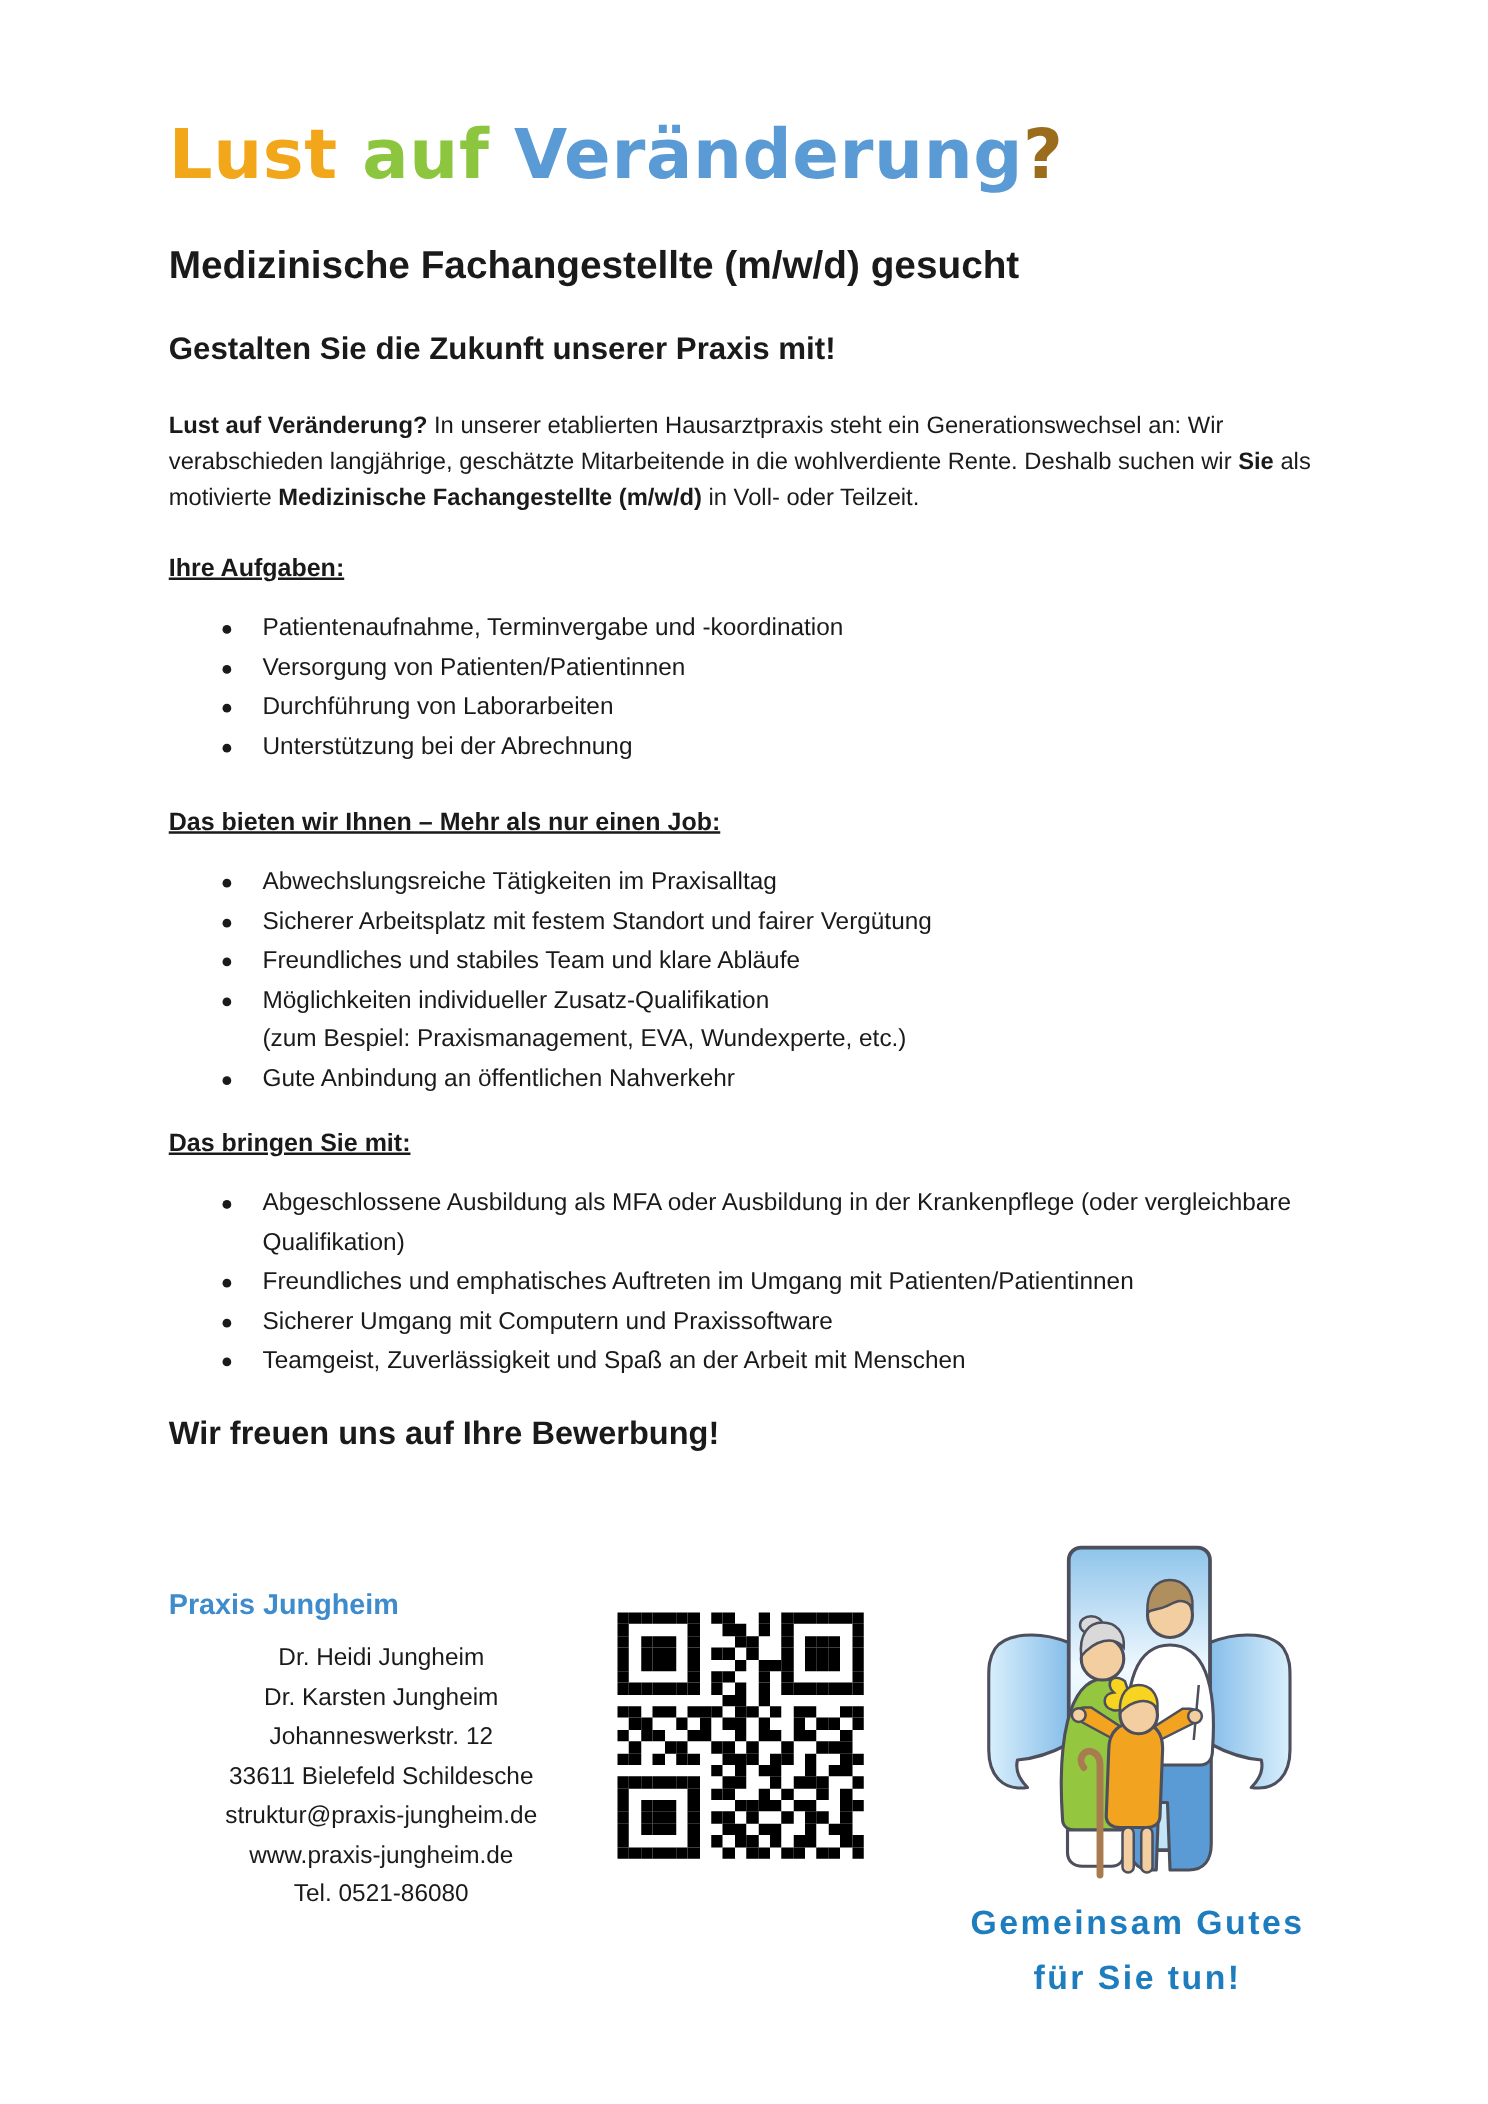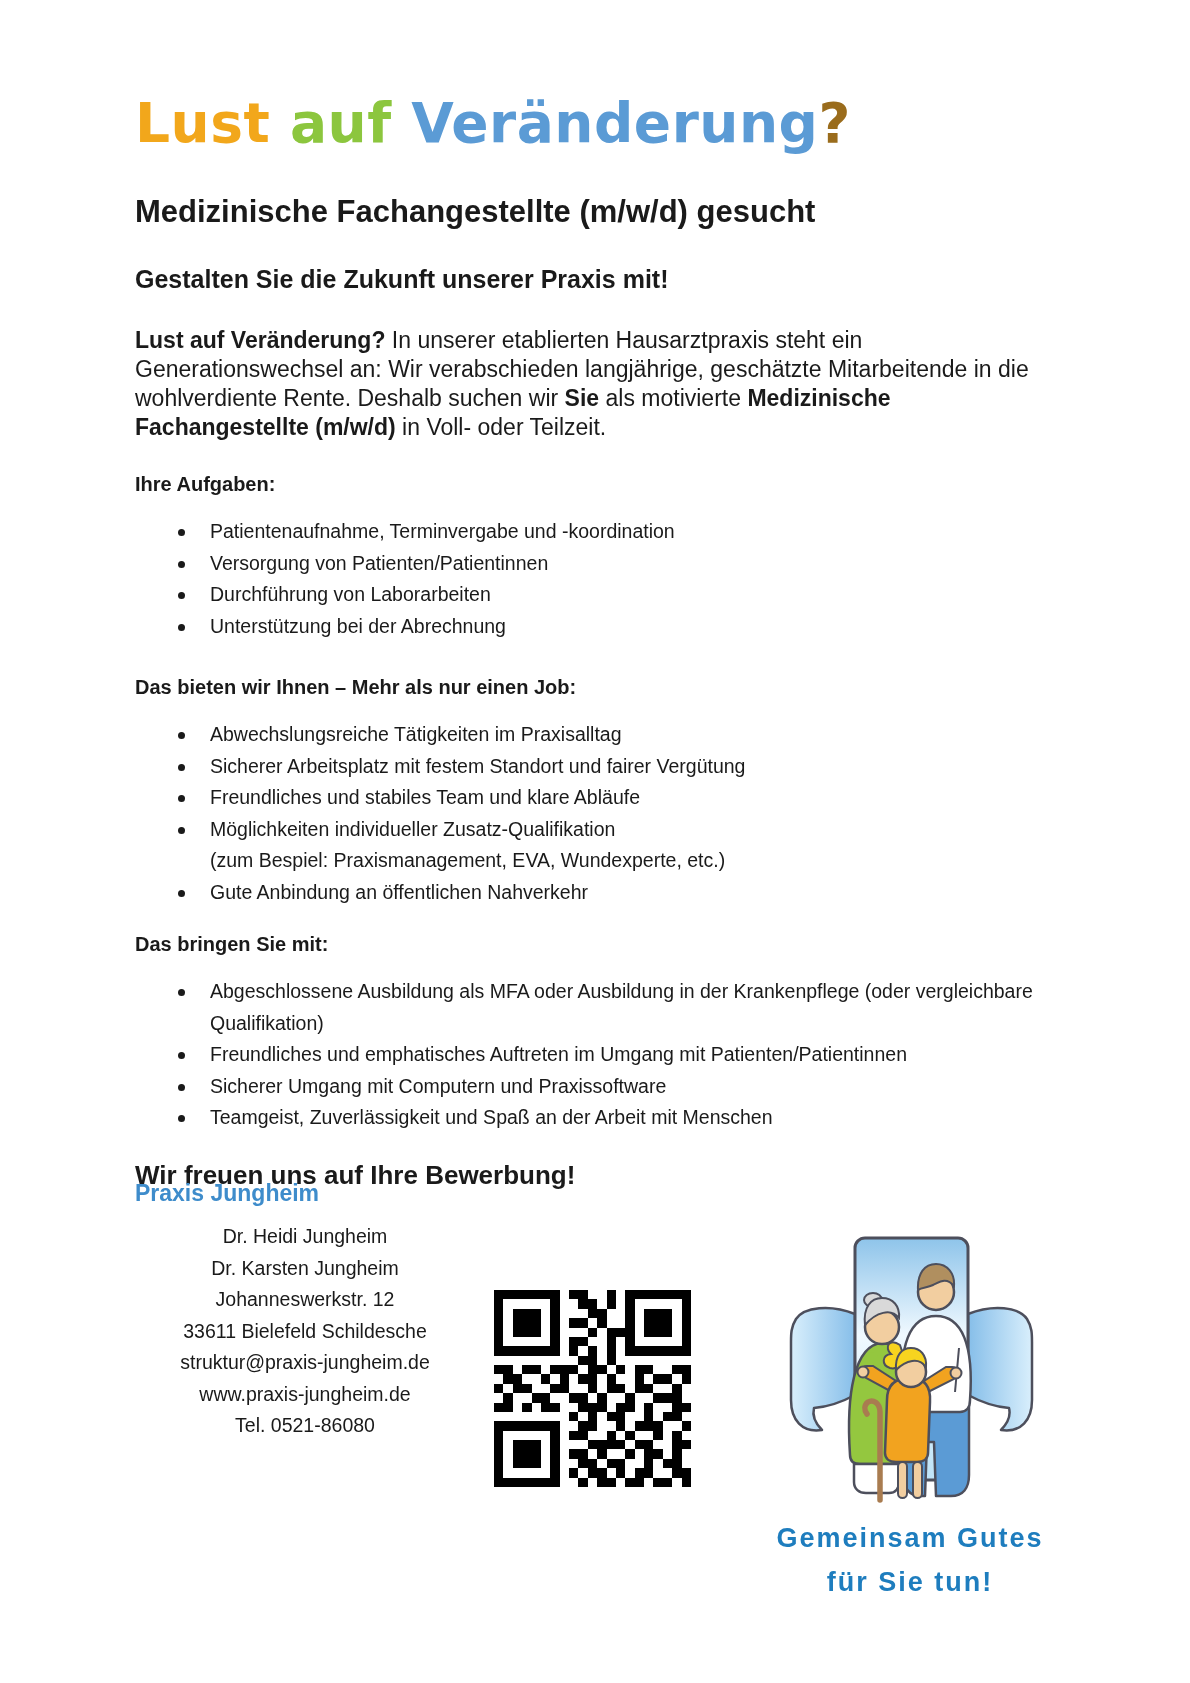--- a/index.html
+++ b/index.html
@@ -19,41 +19,41 @@
     line-height:1.15;margin:0 0 38px 0;white-space:nowrap;
   }
   .doc-title .w1{color:#F2A71B;}
   .doc-title .w2{color:#8CC63E;}
   .doc-title .w3{color:#5B9BD5;}
   .doc-title .w4{color:#9A6C1C;}
 
   .headline{font-size:31px;font-weight:700;line-height:1.2;margin:0 0 34px 0;}
   .subheadline{font-size:25px;font-weight:700;line-height:1.2;margin:0 0 32px 0;}
 
-  .intro{font-size:23px;line-height:29px;margin:0 0 30px 0;}
+  .intro{font-size:19px;line-height:29px;margin:0 0 30px 0;}
   .intro b{font-weight:700;}
 
-  .h3{font-size:20px;font-weight:700;line-height:24px;margin:33px 0 20px 0;}
+  .h3{font-size:20px;font-weight:700;line-height:24px;margin:33px 0 20px 0;text-decoration:underline;}
   .h3.first{margin-top:0;}
   .h3.tight{margin-top:24px;}
 
   ul.bullets{list-style:none;margin:0;padding:0 0 0 42px;}
   ul.bullets li{
     position:relative;font-size:19.5px;line-height:31.5px;
     padding-left:33px;margin:0;
   }
   ul.bullets li::before{
     content:"";position:absolute;left:1px;top:13px;
     width:7px;height:7px;border-radius:50%;background:#1a1a1a;
   }
   .li-note{font-size:19.5px;line-height:31.5px;}
 
   .closing{font-size:26px;font-weight:700;line-height:1.2;margin:26px 0 0 0;}
 
-  .contact{position:absolute;left:135px;top:1180px;width:340px;}
+  .contact{position:absolute;left:135px;top:1270px;width:340px;}
   .practice-name{font-size:23px;font-weight:700;color:#3E8CCB;margin:0 0 14px 0;}
   .contact-line{font-size:19.5px;line-height:31.5px;text-align:center;}
   .contact-line.link{cursor:pointer;}
 
   .qr{
     position:absolute;left:494px;top:1290px;
     width:197px;height:197px;
     display:grid;
     grid-template-columns:repeat(21,1fr);
     grid-template-rows:repeat(21,1fr);

